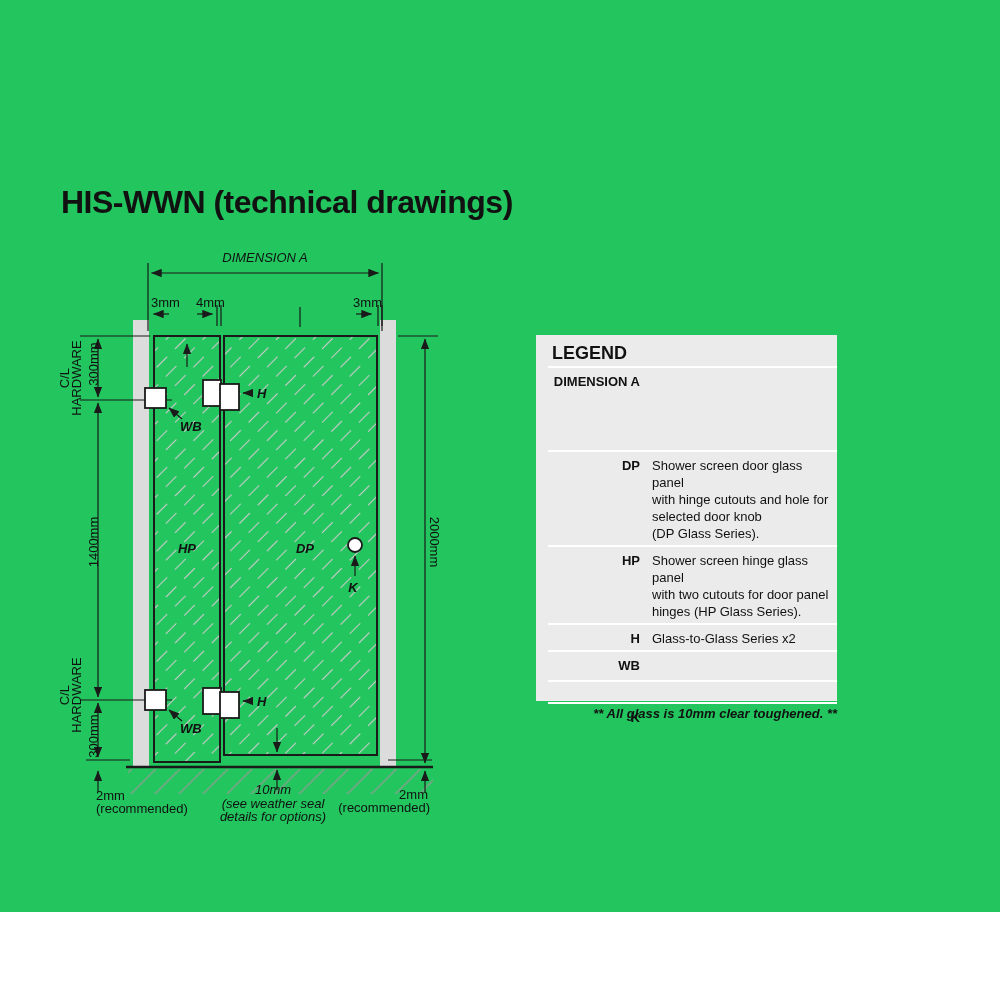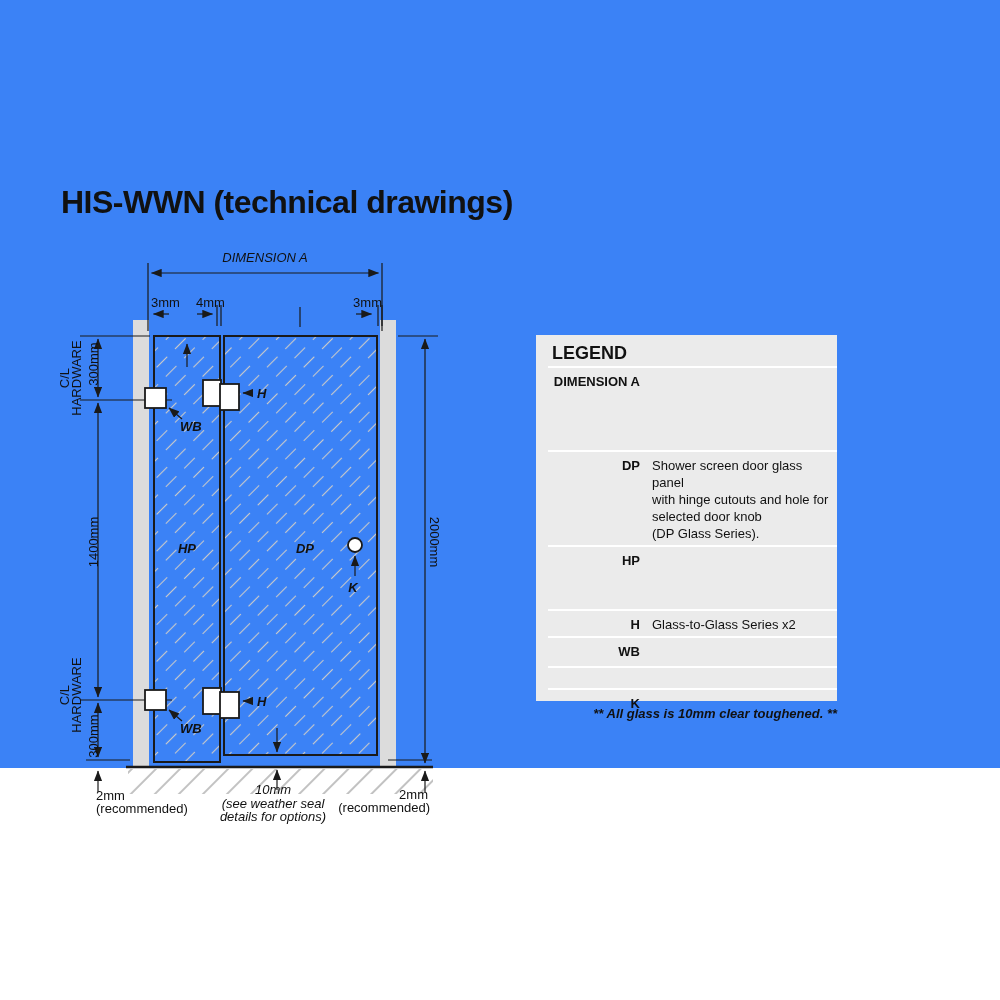--- a/index.html
+++ b/index.html
@@ -2,21 +2,21 @@
 <html style="--legend-bg: #ebebeb; --wall-gray: #dcdcdc; --line: #1a1a1a; --hatch: #c9c9c9; --floor-hatch: #999999;"><head>
 <meta charset="utf-8">
 <style>
   :root{
     --legend-bg:#ebebeb; --wall-gray:#dcdcdc; --line:#1a1a1a;
     --hatch:#c9c9c9; --floor-hatch:#999999;
   }
   *{margin:0;padding:0;box-sizing:border-box;}
   html,body{width:1000px;height:1000px;background:#fff;overflow:hidden;
     font-family:"Liberation Sans",sans-serif;color:#111;}
-  .page{position:relative;width:1000px;height:768px;background:#3b82f6;}
+  .page{position:relative;width:1000px;height:912px;background:#22c55e;}
 
   .title{position:absolute;left:61px;top:184px;font-size:32px;font-weight:bold;
     letter-spacing:-0.5px;white-space:nowrap;}
 
   
   svg.drawing{position:absolute;left:0;top:0;}
   svg.drawing line, svg.drawing path.dim{stroke:var(--line,#1a1a1a);stroke-width:1.2;}
   svg.drawing .thick{stroke-width:2.6;}
   svg.drawing .wall{fill:var(--wall-gray,#dcdcdc);}
   svg.drawing .glass{fill:url(#glassHatch);stroke:var(--line,#1a1a1a);stroke-width:2;}
@@ -168,20 +168,23 @@
     </div>
     <div class="legend-row">
       <div class="term">DP</div>
       <div class="desc">Shower screen door glass panel
 with hinge cutouts and hole for
 selected door knob
 (DP Glass Series).</div>
     </div>
     <div class="legend-row">
       <div class="term">HP</div>
+      <div class="desc">Shower screen hinge glass panel
+with two cutouts for door panel
+hinges (HP Glass Series).</div>
     </div>
     <div class="legend-row">
       <div class="term">H</div>
       <div class="desc">Glass-to-Glass Series x2</div>
     </div>
     <div class="legend-row">
       <div class="term">WB</div>
     </div>
     <div class="legend-row">
       <div class="term"></div>

